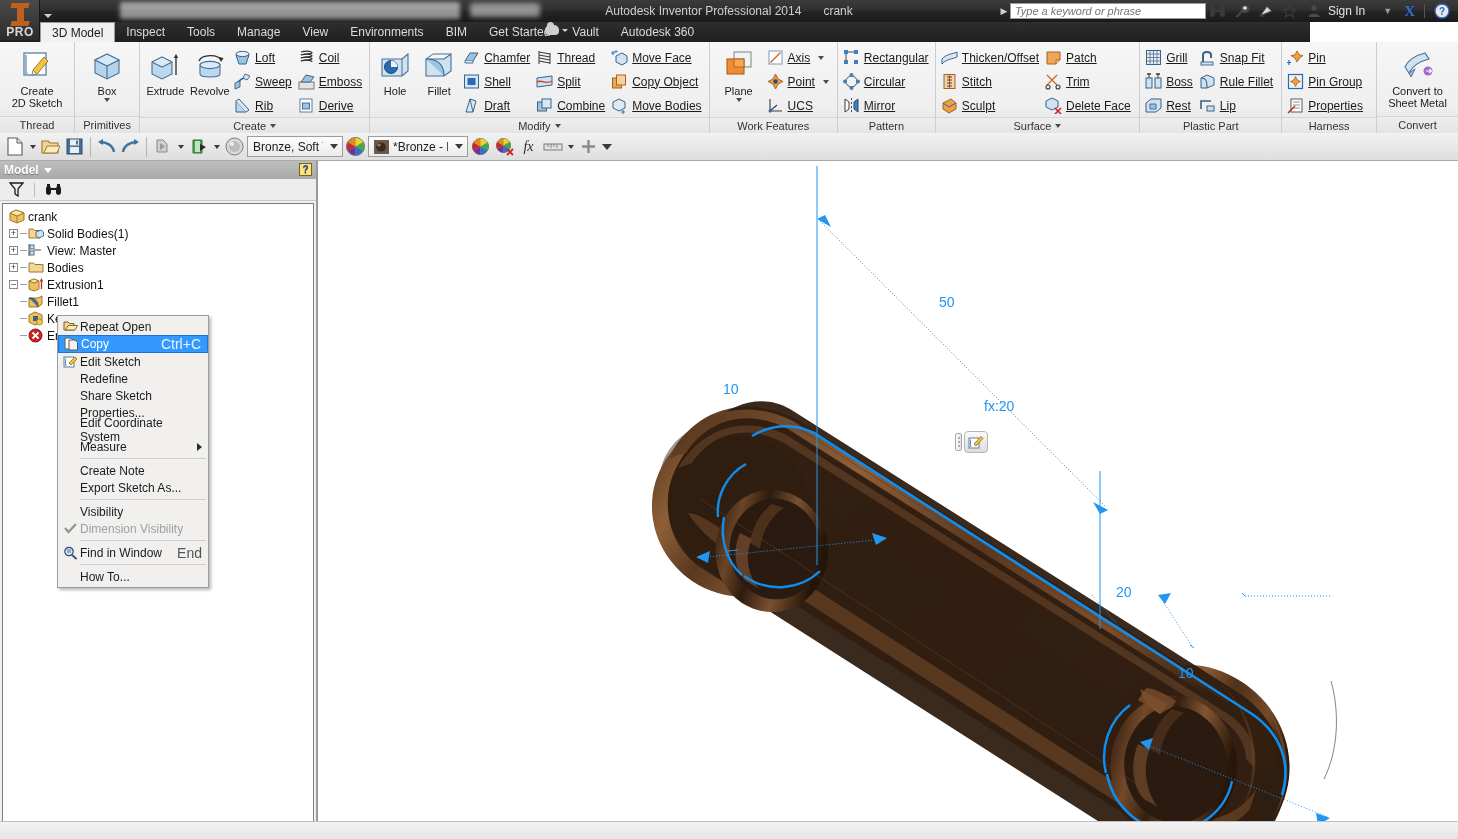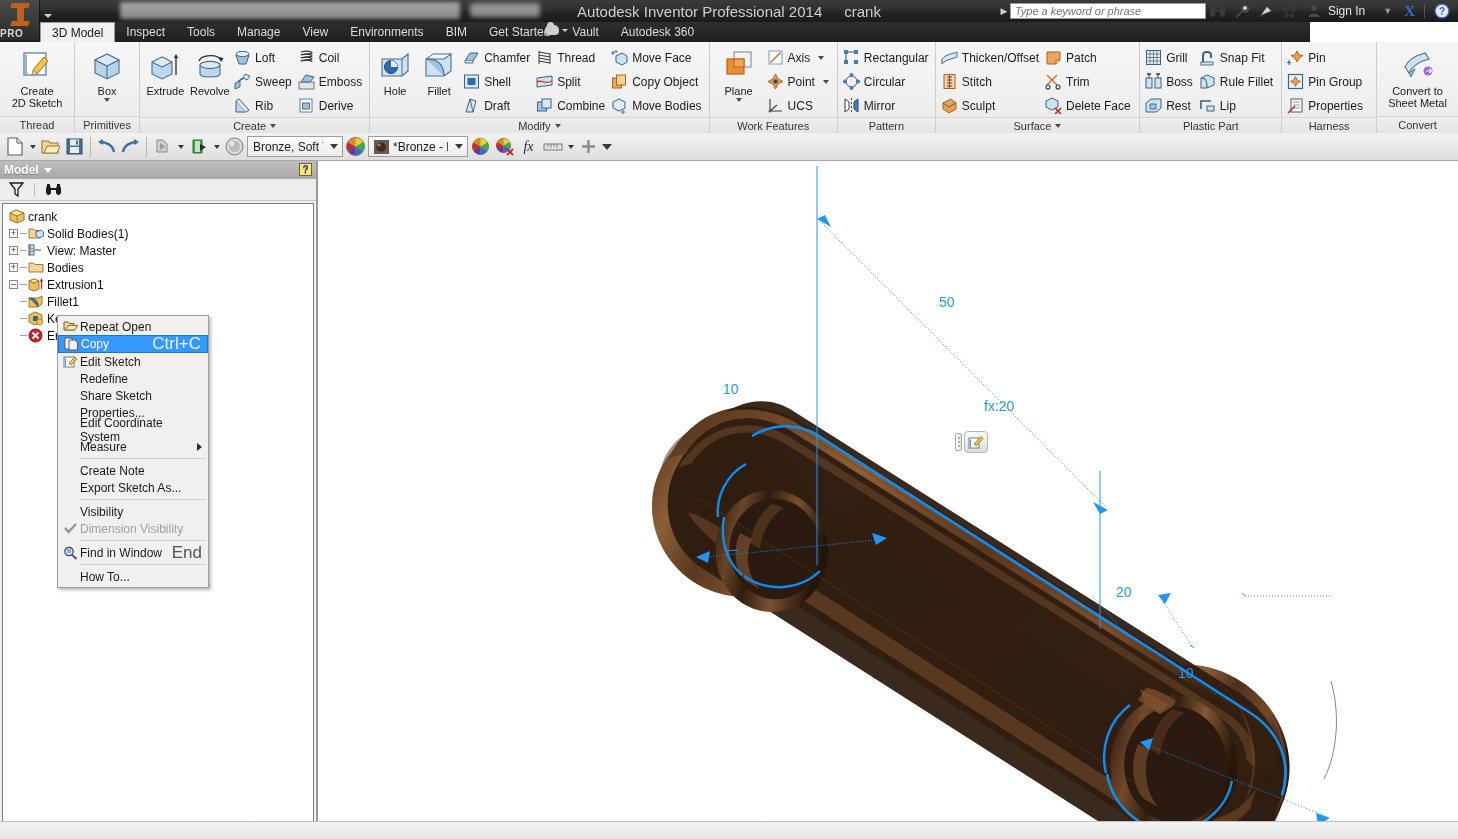--- a/index.html
+++ b/index.html
@@ -25,41 +25,41 @@
     z-index:40;
   }
   .app-logo .mark{
     position:absolute; left:11px; top:3px; width:18px; height:24px;
   }
   .app-logo .mark .bar{ position:absolute; background:#c0601f; }
   .app-logo .mark .b1{ left:0; top:0; width:18px; height:5px; transform:skewX(-14deg);}
   .app-logo .mark .b2{ left:6px; top:4px; width:7px; height:16px; }
   .app-logo .mark .b3{ left:0; top:18px; width:18px; height:5px; transform:skewX(-14deg);}
   .app-logo .pro{
-    position:absolute; left:0; bottom:1px; width:40px; 
-    font-size:10px; color:#d8d8d8; letter-spacing:.5px; font-weight:bold;
+    position:absolute; left:0; bottom:1px; width:40px; text-align:center;
+    font-size:12px; color:#d8d8d8; letter-spacing:.5px; font-weight:bold;
   }
   .logo-caret{
     position:absolute; left:44px; top:14px; width:0;height:0;
     border-left:4px solid transparent;border-right:4px solid transparent;
     border-top:4px solid #d0d0d0;
   }
   .qat-blur{
     position:absolute; left:120px; top:2px; width:340px; height:17px;
     background:linear-gradient(to bottom,#e9e9e9,#cfcfcf);
     filter:blur(2.2px); opacity:.62; border-radius:2px;
   }
   .qat-blur2{
     position:absolute; left:470px; top:3px; width:70px; height:14px;
     background:#bdbdbd; filter:blur(2.5px); opacity:.7; border-radius:3px;
   }
   .title-text{
     position:absolute; left:0; top:0; width:1458px; height:22px;
     display:flex; align-items:center; justify-content:center;
-    color:#cfcfcf; font-size:15px; pointer-events:none;border-radius:7px;
+    color:#cfcfcf; font-size:12px; pointer-events:none;border-radius:7px;
   }
   .title-text .doc{ margin-left:22px; }
 
   .tb-right{ position:absolute; right:4px; top:0; height:22px; display:flex; align-items:center; gap:0; }
   .tb-arrow{ width:12px; color:#cfcfcf; font-size:9px; text-align:center; }
   .search-box{
     width:196px; height:16px; background:#ffffff; border:1px solid #9a9a9a;
     display:flex; align-items:center; padding:0 4px;
   }
   .search-box input{
@@ -112,21 +112,21 @@
   .bigbtn{
     width:56px; display:flex; flex-direction:column; align-items:center;
     padding-top:4px; font-size:11px; color:#1b1b1b; text-align:center; line-height:12px;
   }
   .bigbtn .ic{ width:34px; height:34px; position:relative; margin-bottom:2px; }
   .bigbtn .cap{ position:relative; }
   .bigbtn .ddrow{ margin-top:1px; width:0;height:0;
      border-left:3.5px solid transparent;border-right:3.5px solid transparent;border-top:4px solid #4a4a4a;}
 
   .smallcol{ display:flex; flex-direction:column; gap:1px; padding-top:1px; }
-  .smallbtn{ height:23px; display:flex; align-items:center; gap:4px; padding:0 4px 0 2px; font-size:12px; color:#1b1b1b; white-space:nowrap;}
+  .smallbtn{ height:23px; display:flex; align-items:center; gap:4px; padding:0 4px 0 2px; font-size:12px; color:#1b1b1b; white-space:nowrap;text-decoration:underline;}
   .smallbtn .ic{ width:17px;height:17px; position:relative; flex:none;}
   .smallbtn .dd{ width:0;height:0;margin-left:4px;
      border-left:3.5px solid transparent;border-right:3.5px solid transparent;border-top:4px solid #4a4a4a;}
 
   
   .qat{
     position:absolute; left:0; top:133px; width:1458px; height:28px;
     background:linear-gradient(to bottom,#f2f2f2,#dedede);
     border-bottom:1px solid #a9a9a9;
     display:flex; align-items:center; padding:0 3px; gap:1px;
@@ -188,21 +188,21 @@
     padding:2px 0; z-index:60; font-size:12px;
   }
   .ctxitem{
     height:17px; display:flex; align-items:center; padding:0 6px 0 3px; color:#1b1b1b;
     position:relative;
   }
   .ctxitem.sel{ background:#3399ff; color:#ffffff; border:1px solid #1f74cc; height:18px; }
   .ctxitem.disabled{ color:#a0a0a0; }
   .ctxitem .gic{ width:19px; height:15px; flex:none; display:flex; align-items:center; justify-content:center;}
   .ctxitem .ctext{ flex:1; }
-  .ctxitem .accel{ color:#555; font-size:17px; padding-left:8px;}
+  .ctxitem .accel{ color:#555; font-size:14px; padding-left:8px;}
   .ctxitem.sel .accel{ color:#eaf4ff; }
   .ctxitem .arrow{ width:0;height:0;border-top:4px solid transparent;border-bottom:4px solid transparent;border-left:5px solid #2b2b2b;}
   .ctxsep{ height:1px; background:#cfcfcf; margin:3px 2px 3px 22px; }
 
   
   .viewport{
     position:absolute; left:320px; top:161px; width:1138px; height:660px;
     background:#ffffff; overflow:hidden;
   }
   .statusbar{

